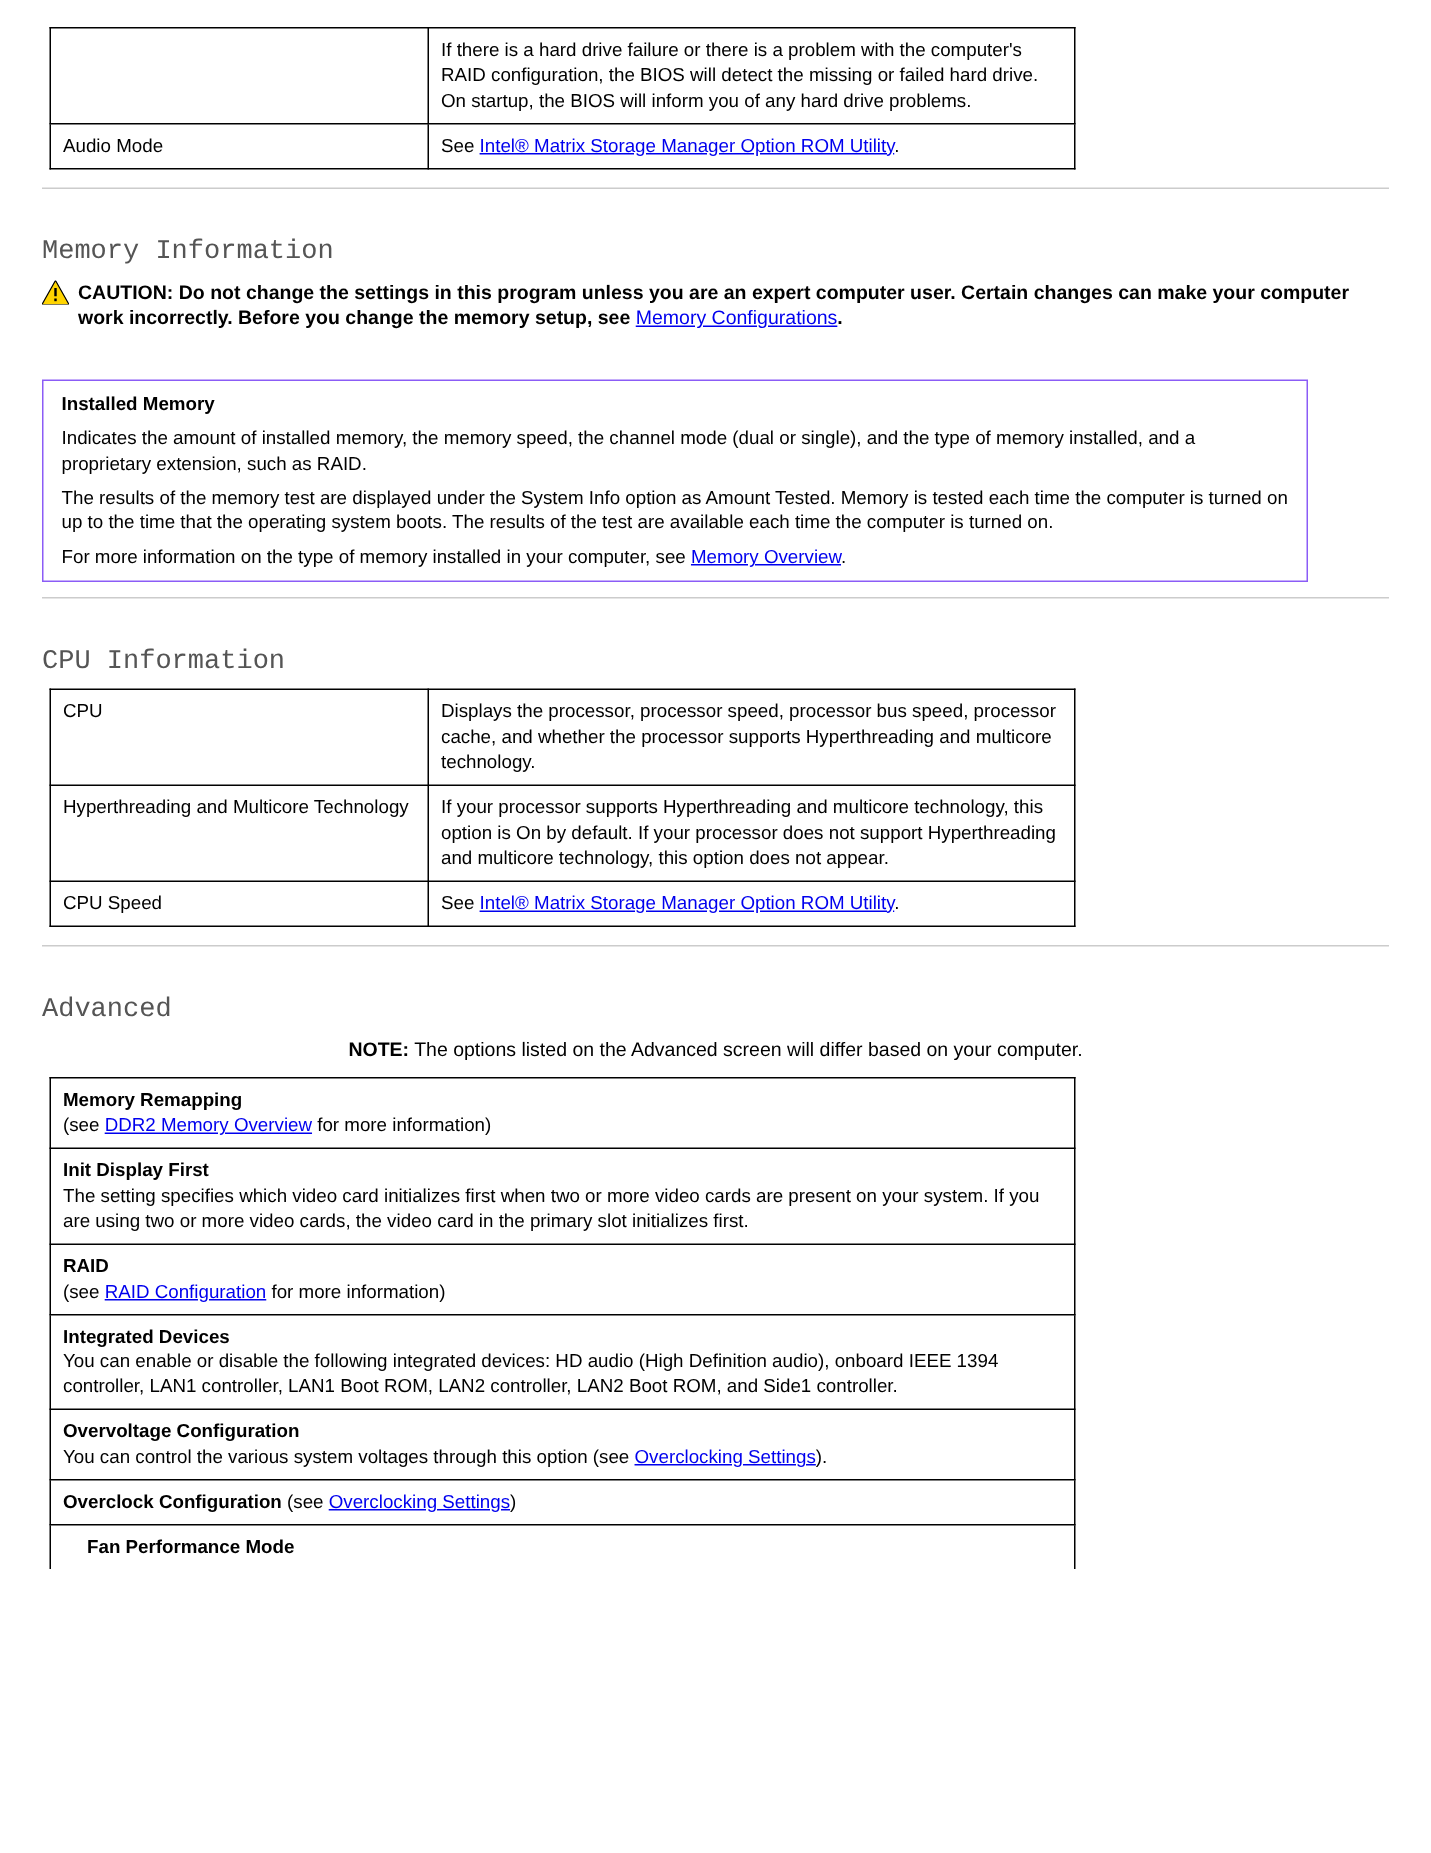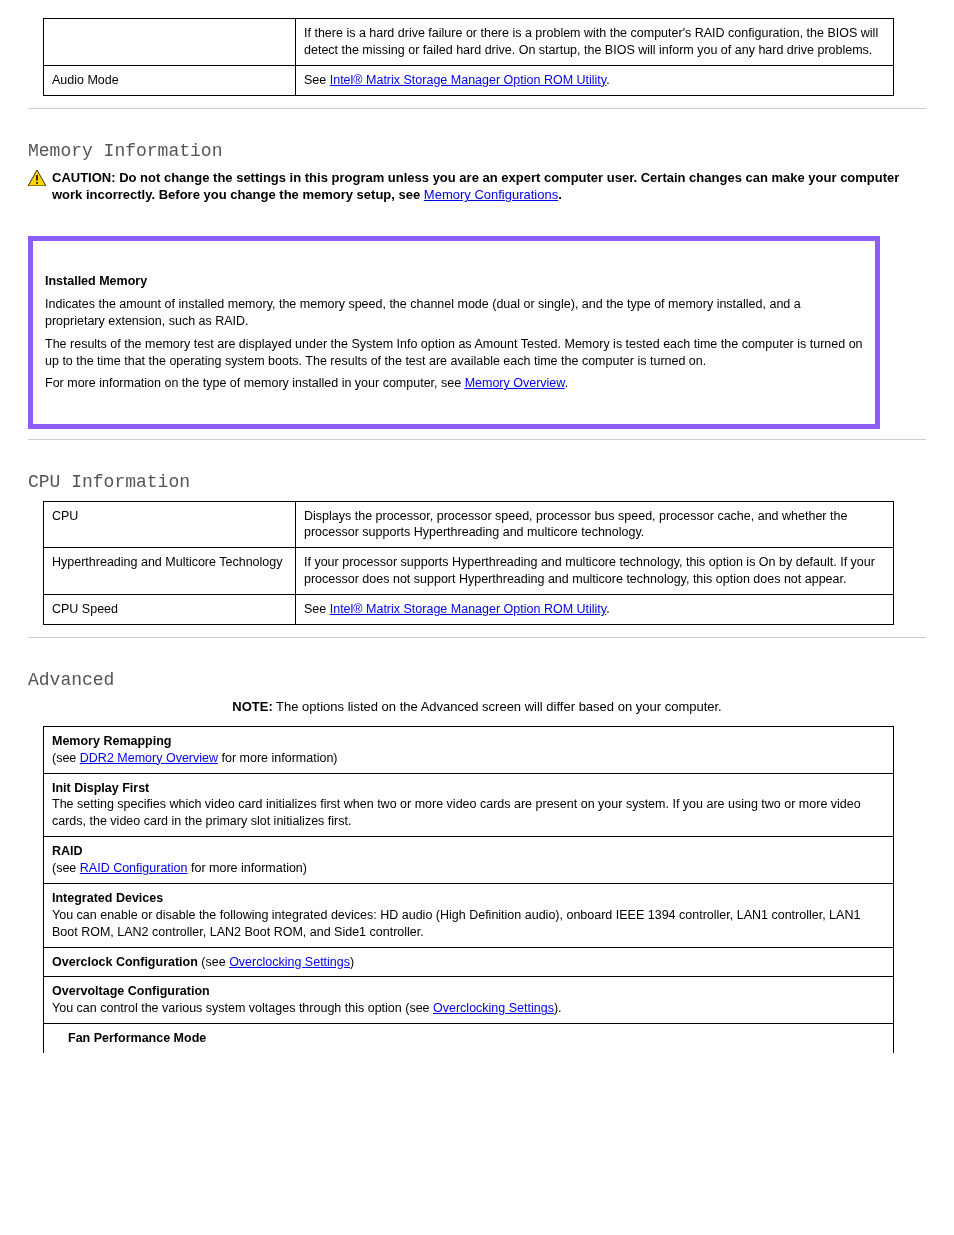--- a/index.html
+++ b/index.html
@@ -21,22 +21,22 @@
     font-weight: normal;
     margin: 30px 0 6px 0;
     color: #555;
   }
   a {
     color: #0000EE;
     text-decoration: underline;
   }
   table.bios {
     border-collapse: collapse;
-    width: 851px;
-    margin: 4px 0 12px 15px;
+    width: 684px;
+    margin: 4px 0 12px 5px;
   }
   table.bios td, table.bios th {
     border: 1px solid #000;
     padding: 6px 8px;
     vertical-align: top;
     font-size: 12.5px;
   }
   .col2 table.bios th:first-child,
   .col2 table.bios td:first-child {
     width: 235px;
@@ -52,23 +52,23 @@
     align-items: flex-start;
     gap: 6px;
     margin: 6px 0 10px 0;
     width: 900px;
   }
   .caution-line .icon {
     flex: 0 0 auto;
     margin-top: 1px;
   }
   .caution-box {
-    border: 5px solid #8b5cf6;
+    border: 1px solid #8b5cf6;
     width: 818px;
-    padding: 26px 12px;
+    padding: 1px 12px;
     font-size: 12.5px;
     margin-bottom: 10px;
     margin-top: 32px;
   }
   .caution-box p {
     margin: 6px 0;
   }
   .note {
     margin: 2px 0 10px 0;
     text-align: center;
@@ -173,31 +173,31 @@
       </td>
     </tr>
     <tr>
       <td colspan="2">
         <b>Integrated Devices</b><br>
         <span>You can enable or disable the following integrated devices: HD audio (High Definition audio), onboard IEEE 1394 controller, LAN1 controller, LAN1 Boot ROM, LAN2 controller, LAN2 Boot ROM, and Side1 controller.</span>
       </td>
     </tr>
     <tr>
       <td colspan="2">
+        <b>Overvoltage Configuration</b><br>
+        <span>You can control the various system voltages through this option (see </span><a href="#">Overclocking Settings</a><span>).</span>
+      </td>
+    </tr>
+    <tr>
+      <td colspan="2">
         <b>Overclock Configuration</b>
         <span>(see </span><a href="#">Overclocking Settings</a><span>)</span>
       </td>
     </tr>
     <tr>
-      <td colspan="2">
-        <b>Overvoltage Configuration</b><br>
-        <span>You can control the various system voltages through this option (see </span><a href="#">Overclocking Settings</a><span>).</span>
-      </td>
-    </tr>
-    <tr>
       <td colspan="2" style="border-bottom:none;padding-left:24px;">
         <b>Fan Performance Mode</b>
       </td>
     </tr>
   </tbody>
     </table>
 
 </div>
 
 </body></html>

